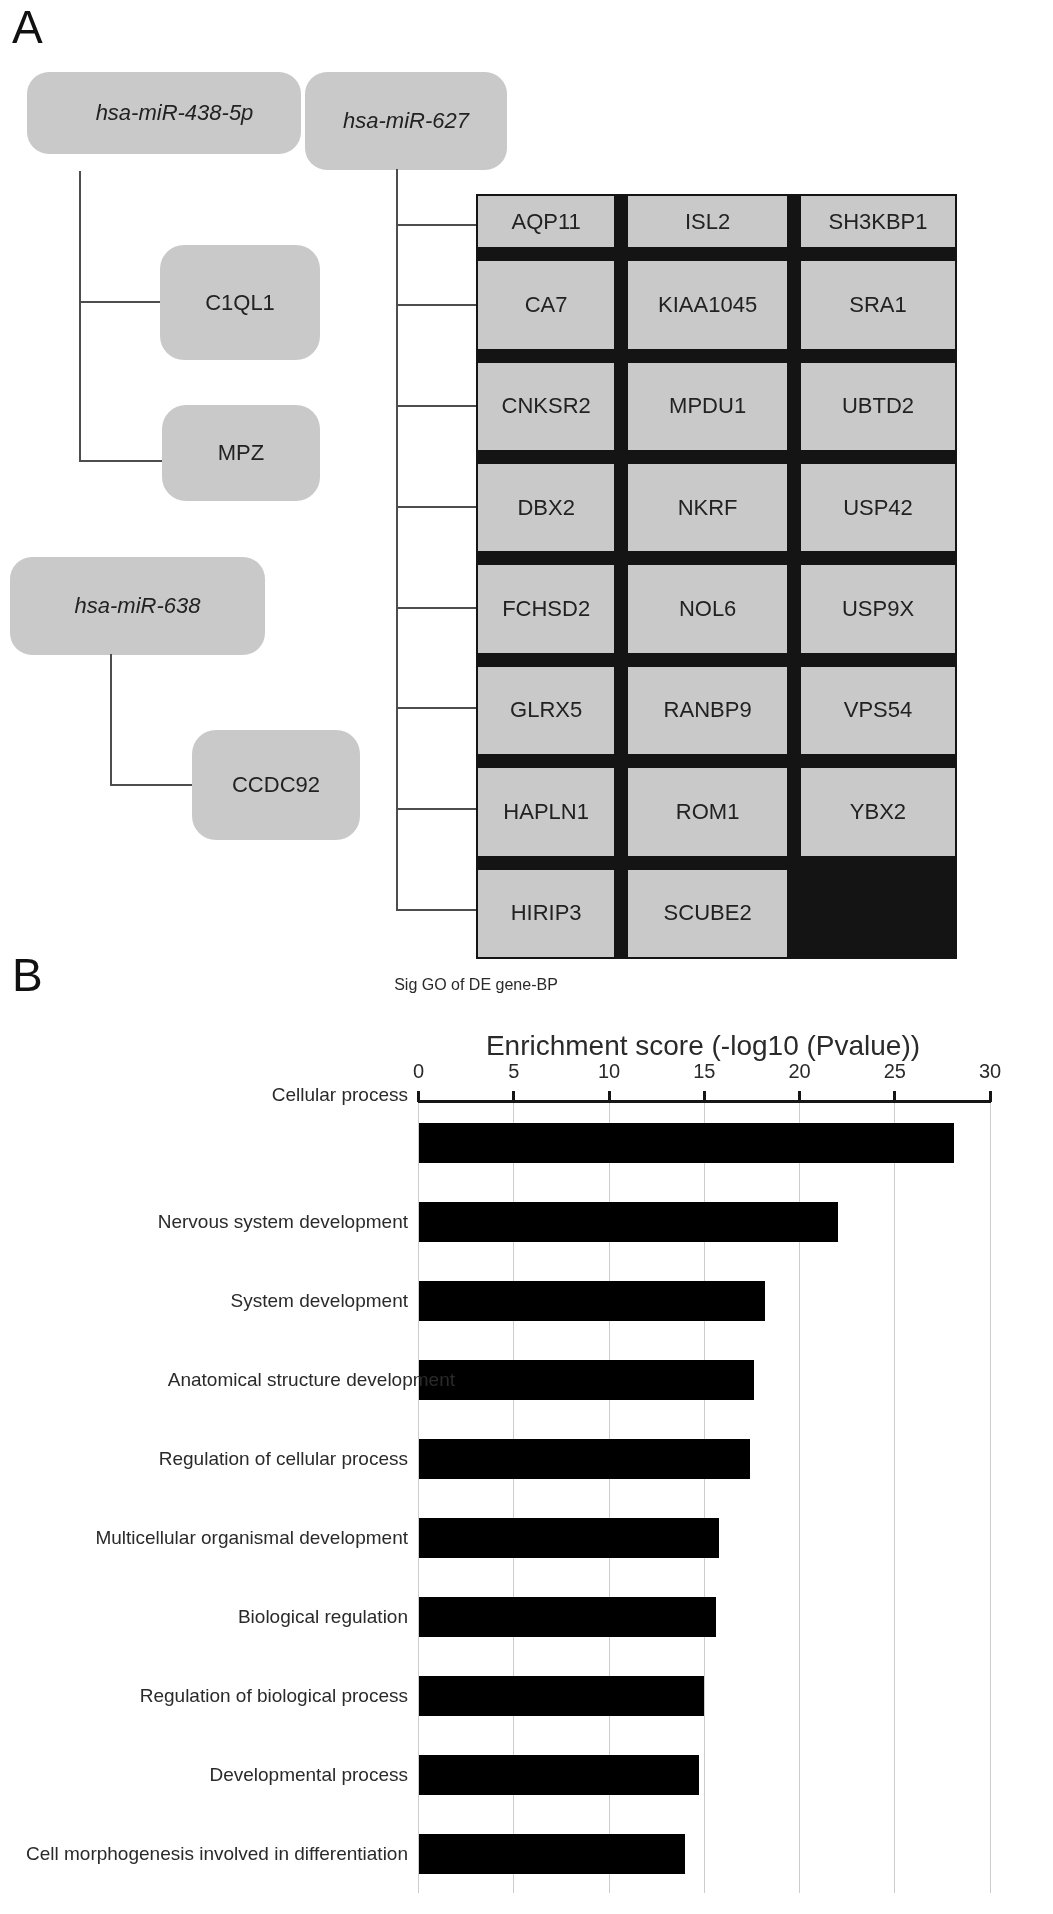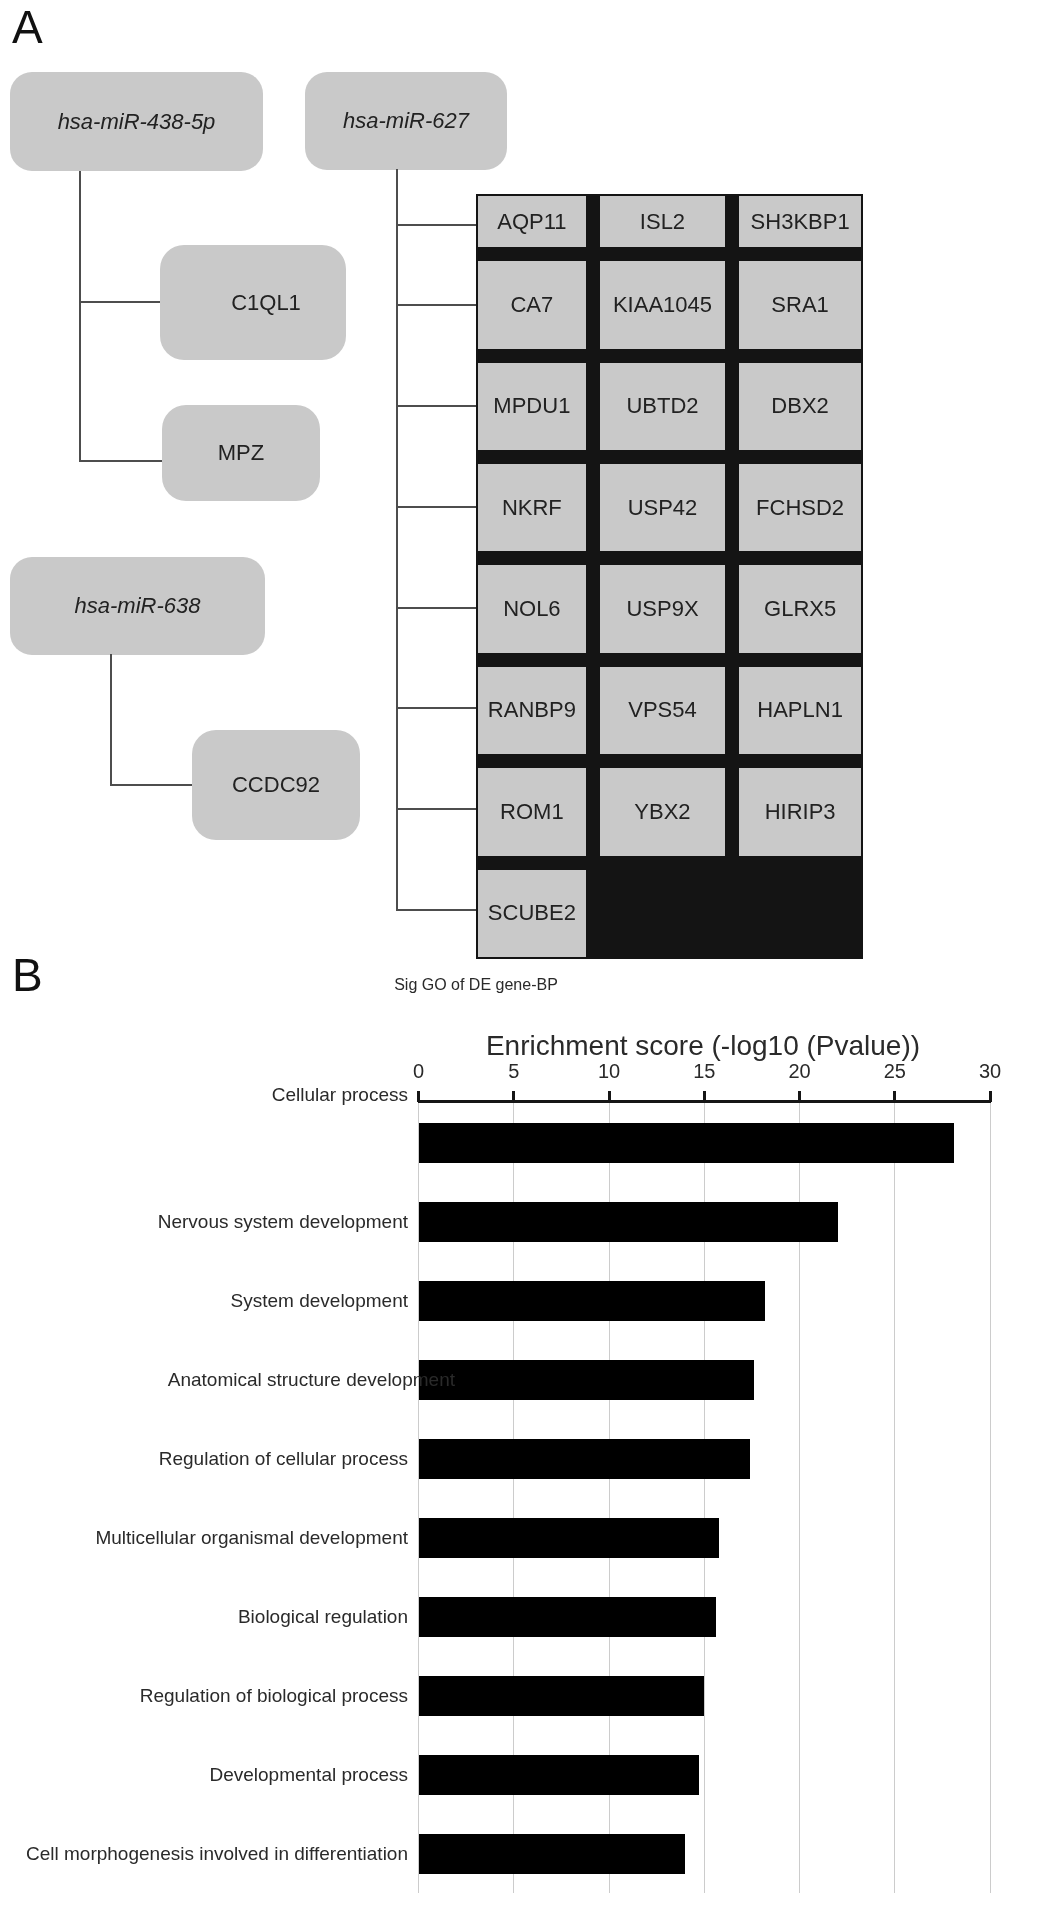--- a/index.html
+++ b/index.html
@@ -14,21 +14,21 @@
   .node{
     position:absolute;background:#c9c9c9;border-radius:24px;
     display:flex;align-items:center;justify-content:center;
     font-size:22px;color:#222;text-align:center;
   }
   .node.mir{font-style:italic;border-radius:22px;}
   
   .line{position:absolute;background:#4d4d4d;}
   
   #gene-table{
-    position:absolute;left:476px;top:194px;width:387px;height:765px;
+    position:absolute;left:476px;top:194px;width:481px;height:765px;
     background:#141414;border:2px solid #141414;box-sizing:border-box;
     display:grid;grid-template-columns:146fr 170fr 165fr;
     grid-template-rows:59fr repeat(7, 100.9fr);
     gap:14px;
   }
   .gene-cell{
     background:#c9c9c9;display:flex;align-items:center;justify-content:center;
     font-size:22px;color:#222;
   }
   
@@ -39,25 +39,25 @@
   .tick-mark{position:absolute;width:3px;height:11px;top:1091px;background:#161616;}
   .gridline{position:absolute;width:1px;top:1103px;height:790px;background:#cccccc;}
   .bar{position:absolute;height:40px;background:#000000;}
   .bar-label{position:absolute;left:0px;width:408px;text-align:right;font-size:19px;color:#2a2a2a;line-height:22px;}
 </style>
 </head>
 <body>
 
 <div class="abs panel-label" style="left:12px;top:4px;">A</div>
 
-<div class="node mir" style="left:10px;top:72px;width:253px;height:99px;">hsa-miR-438-5p</div>
+<div class="node mir" style="left:27px;top:72px;width:253px;height:82px;padding-left:21px;">hsa-miR-438-5p</div>
 <div class="node mir" style="left:305px;top:72px;width:202px;height:98px;">hsa-miR-627</div>
 <div class="node mir" style="left:10px;top:557px;width:255px;height:98px;">hsa-miR-638</div>
 
-<div class="node" style="left:160px;top:245px;width:160px;height:115px;padding-left:26px;">C1QL1</div>
+<div class="node" style="left:160px;top:245px;width:160px;height:115px;">C1QL1</div>
 <div class="node" style="left:162px;top:405px;width:158px;height:96px;">MPZ</div>
 <div class="node" style="left:192px;top:730px;width:168px;height:110px;">CCDC92</div>
 
 <div class="line" style="left:79px;top:171px;width:2px;height:291px;"></div>
 <div class="line" style="left:79px;top:301px;width:81px;height:2px;"></div>
 <div class="line" style="left:79px;top:460px;width:83px;height:2px;"></div>
 
 <div class="line" style="left:110px;top:654px;width:2px;height:132px;"></div>
 <div class="line" style="left:110px;top:784px;width:82px;height:2px;"></div>
 
@@ -73,20 +73,21 @@
     <div class="line" style="left: 396px; top: 909px; width: 80px; height: 2px;"></div>
   </div>
 
 <div id="gene-table">
     <div class="gene-cell">AQP11</div>
     <div class="gene-cell">ISL2</div>
     <div class="gene-cell">SH3KBP1</div>
     <div class="gene-cell">CA7</div>
     <div class="gene-cell">KIAA1045</div>
     <div class="gene-cell">SRA1</div>
+    <div class="gene-cell">CNKSR2</div>
     <div class="gene-cell">MPDU1</div>
     <div class="gene-cell">UBTD2</div>
     <div class="gene-cell">DBX2</div>
     <div class="gene-cell">NKRF</div>
     <div class="gene-cell">USP42</div>
     <div class="gene-cell">FCHSD2</div>
     <div class="gene-cell">NOL6</div>
     <div class="gene-cell">USP9X</div>
     <div class="gene-cell">GLRX5</div>
     <div class="gene-cell">RANBP9</div>

